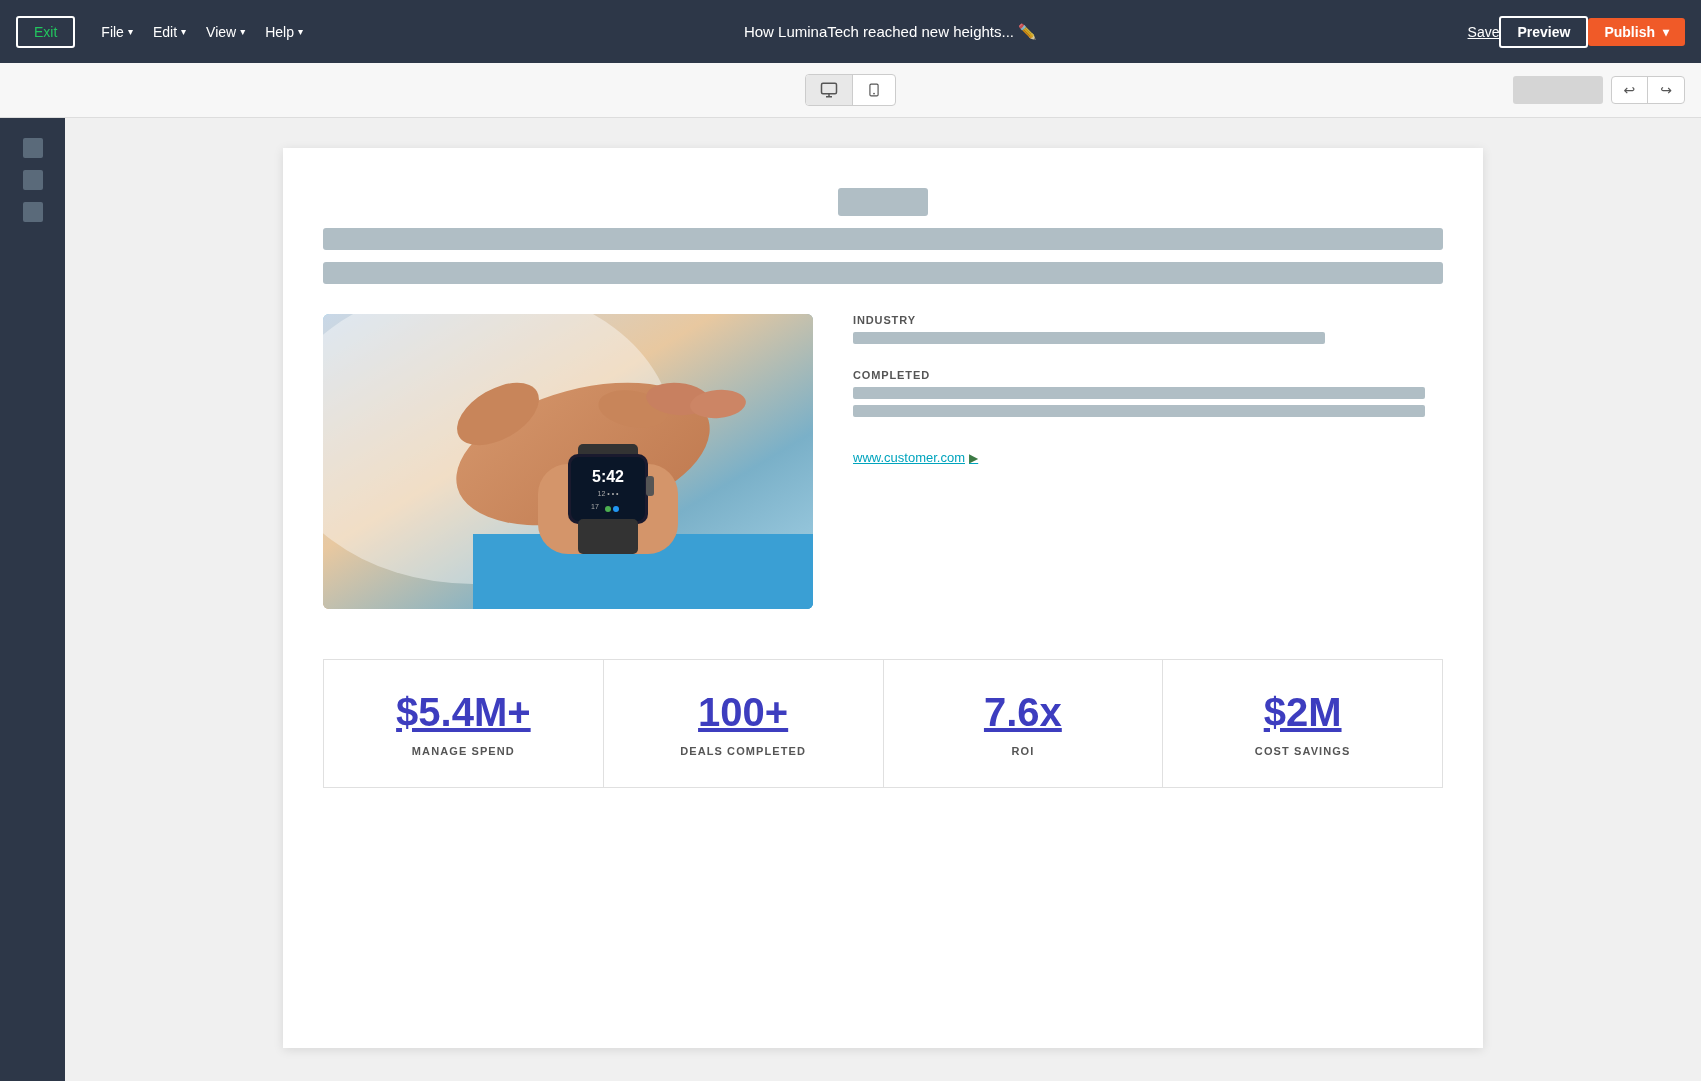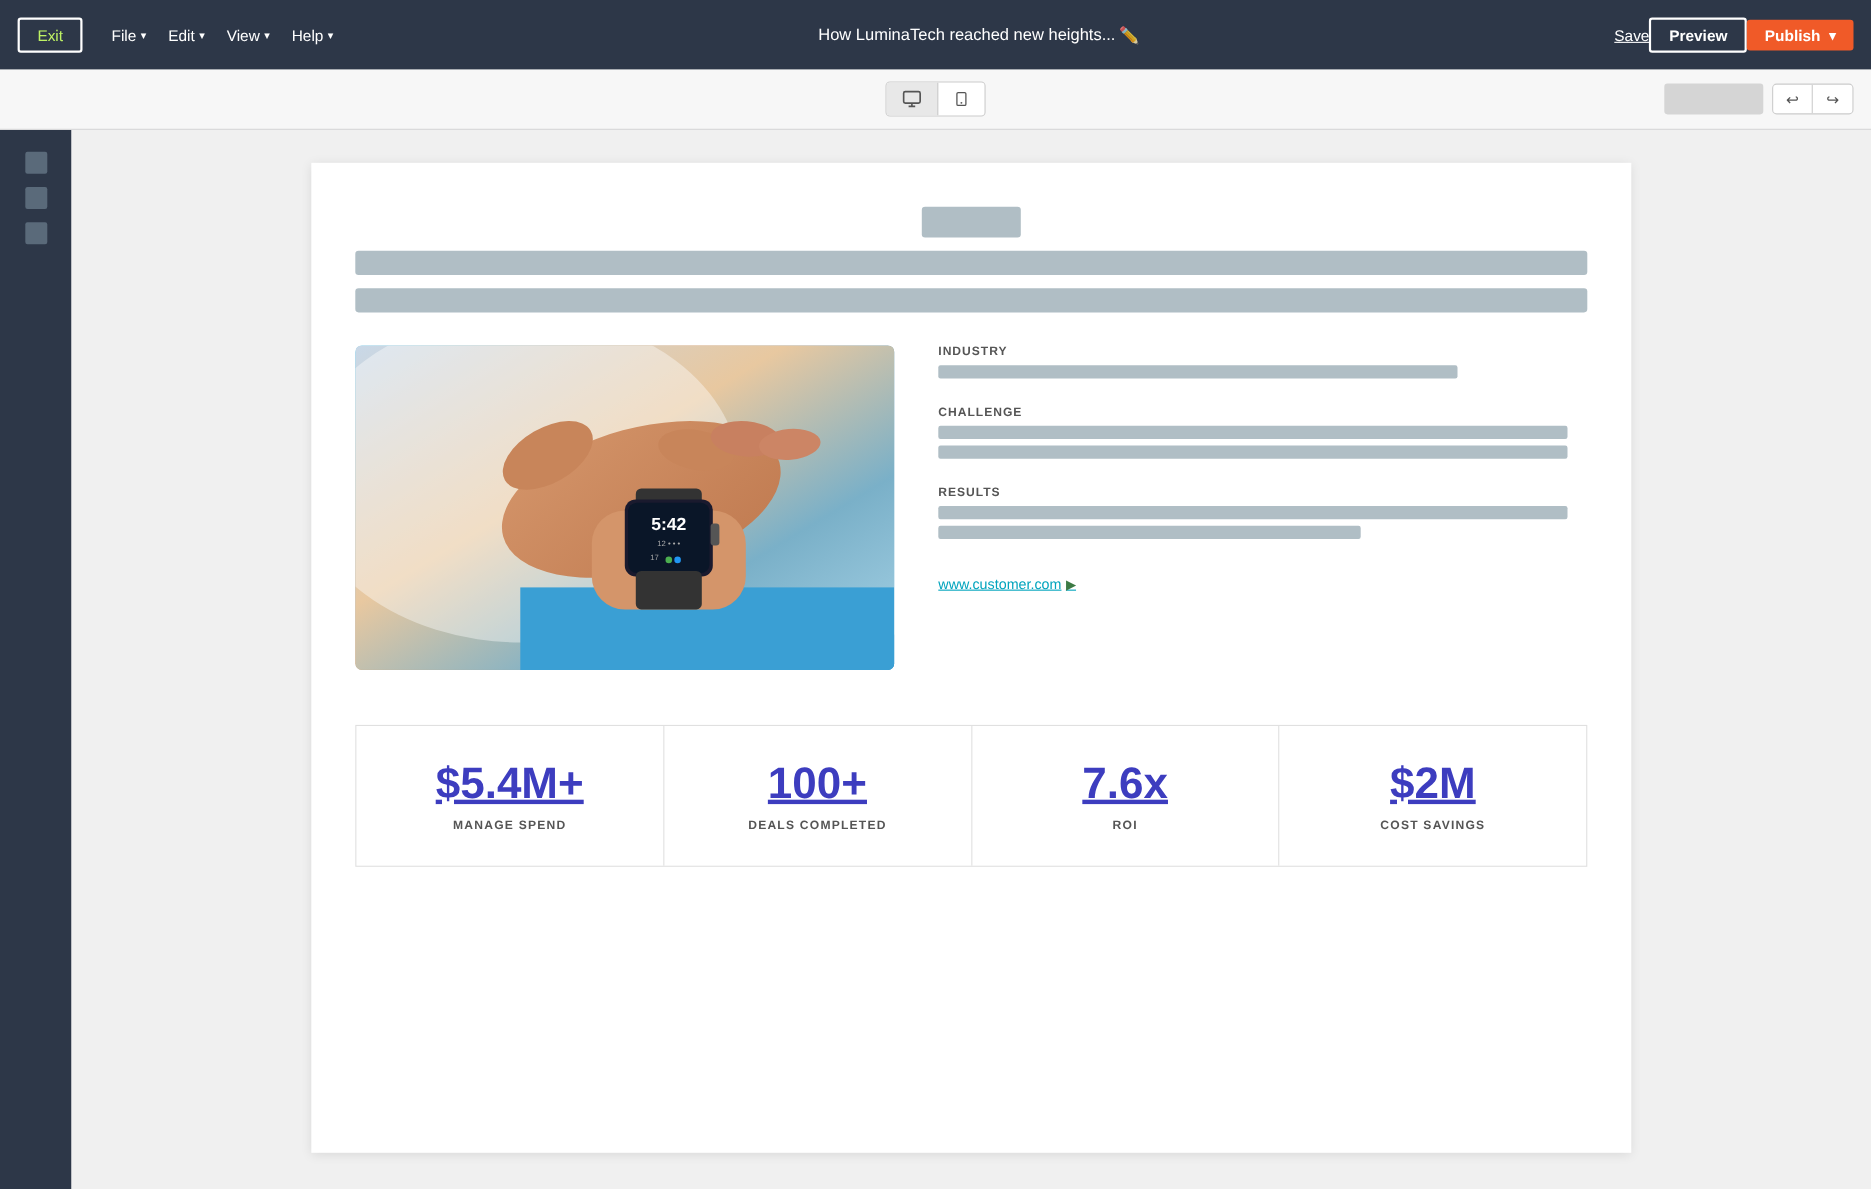--- a/index.html
+++ b/index.html
@@ -13,21 +13,21 @@
       height: 63px;
       padding: 0 16px;
       position: fixed;
       top: 0; left: 0; right: 0;
       z-index: 100;
     }
     .navbar-left { display: flex; align-items: center; gap: 8px; }
     .exit-btn {
       border: 2px solid #fff;
       background: transparent;
-      color: #bef264;
+      color: #22c55e;
       padding: 6px 16px;
       border-radius: 3px;
       cursor: pointer;
       font-size: 14px;
       font-weight: 500;
     }
     .nav-menu {
       display: flex;
       gap: 0;
       margin-left: 8px;
@@ -440,30 +440,25 @@
         </div>
 
         <div class="content-info">
 
           <div>
             <div class="info-section-label">INDUSTRY</div>
             <div class="placeholder-bar info-line-long" style="width:80%; background:#b0bec5;"></div>
           </div>
 
           <div>
-            <div class="info-section-label">CHALLENGE</div>
+            <div class="info-section-label">COMPLETED</div>
             <div class="placeholder-bar info-line-long" style="width:97%; background:#b0bec5; margin-bottom:6px;"></div>
             <div class="placeholder-bar info-line-long" style="width:97%; background:#b0bec5;"></div>
           </div>
 
-          <div>
-            <div class="info-section-label">RESULTS</div>
-            <div class="placeholder-bar info-line-long" style="width:97%; background:#b0bec5; margin-bottom:6px;"></div>
-            <div class="placeholder-bar info-line-short" style="width:65%; background:#b0bec5;"></div>
-          </div>
 
           <div class="customer-link">
             <span>www.customer.com</span>
             <span class="link-arrow">▶</span>
           </div>
         </div>
       </div>
 
       <div class="stats-section">
         <div class="stat-item">

